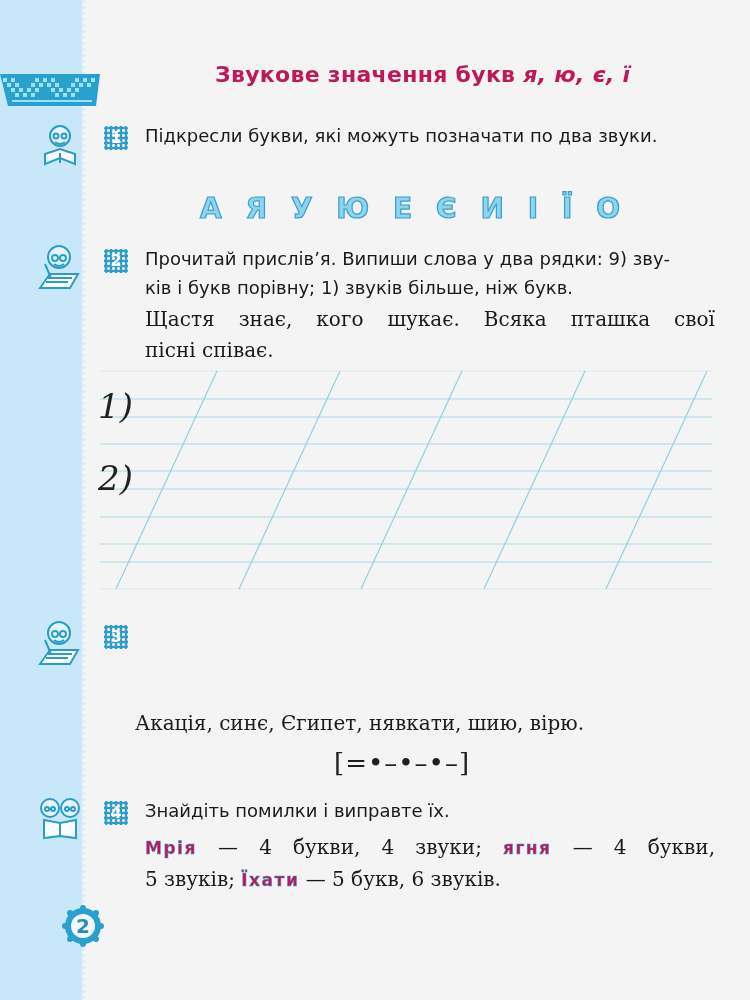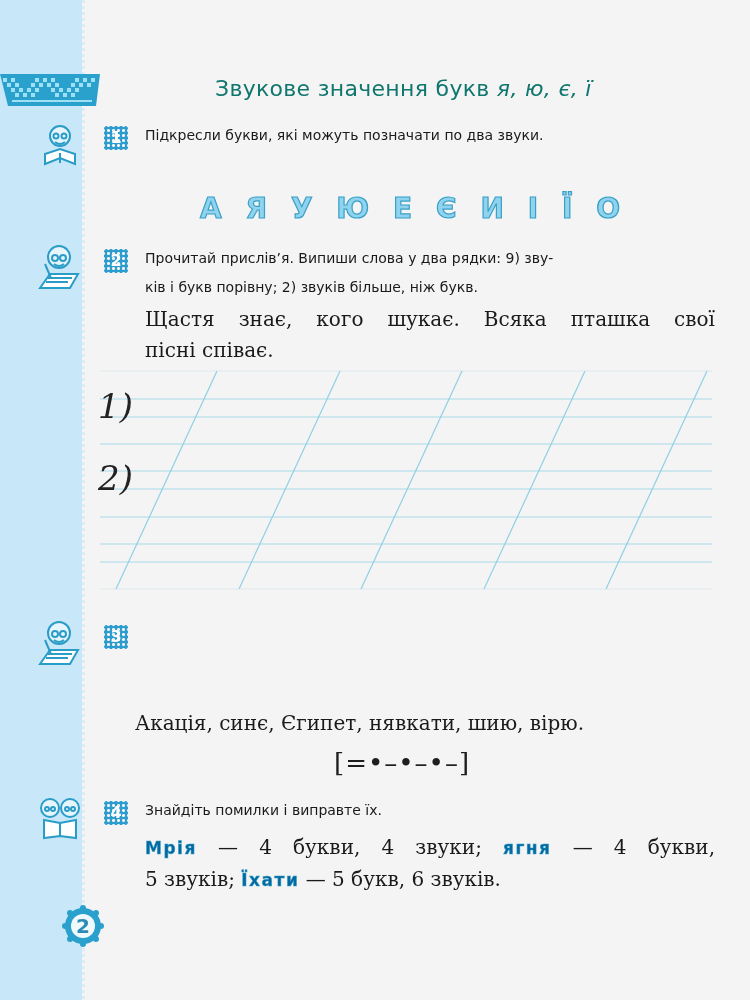--- a/index.html
+++ b/index.html
@@ -14,60 +14,60 @@
     background:#c8e8f9;
   }
   .sidebar::after {
     content:""; position:absolute; right:-3px; top:0; width:3px; height:100%;
     background:repeating-linear-gradient(to bottom,#dbeef8 0 3px,#f5f4f4 3px 6px);
   }
   .ornament {
     position:absolute; left:0; top:74px; width:100px; height:32px;
   }
   .title {
-    position:absolute; left:215px; top:76px; font-size:22px; font-weight:normal;
-    color:#0f766e; letter-spacing:0.3px; white-space:nowrap;
+    position:absolute; left:215px; top:62px; font-size:22px; font-weight:bold;
+    color:#be185d; letter-spacing:0.3px; white-space:nowrap;
   }
   .title i { font-style:italic; }
   .mascot { position:absolute; }
   .badge {
     position:absolute; width:24px; height:24px; background:#2d9ccf; color:#fff;
     font-size:16px; font-weight:bold; text-align:center; line-height:24px;
     border-radius:3px;
     box-shadow:0 0 0 2px #2d9ccf;
     -webkit-mask: radial-gradient(circle at 0 0, transparent 0, #000 0);
   }
   .badge::before {
     content:""; position:absolute; inset:-3px;
     background:radial-gradient(circle,#f5f4f4 1.3px,transparent 1.6px) 0 0/5px 5px;
     z-index:-1;
   }
   .task {
-    position:absolute; left:145px; width:570px; font-size:14px; line-height:29px;
+    position:absolute; left:145px; width:570px; font-size:18px; line-height:29px;
     text-align:justify; color:#1a1a1a;
   }
   .serif {
     position:absolute; font-family:"DejaVu Serif", serif; font-size:20px; line-height:31px;
     color:#1a1a1a;
   }
   .letters {
     position:absolute; left:200px; top:192px; width:420px; display:flex; justify-content:space-between;
     font-size:28px; font-weight:bold; color:#8fd3ee;
     -webkit-text-stroke:1.2px #3aa0c6; letter-spacing:0;
   }
   .ruled { position:absolute; left:0; top:0; width:750px; height:1000px; pointer-events:none; }
   .hand {
     position:absolute; font-family:"DejaVu Serif", serif; font-style:italic; font-size:34px; color:#222;
   }
   .schema {
     position:absolute; left:334px; top:748px; font-family:"DejaVu Serif", serif; font-size:26px;
     letter-spacing:1px;
   }
   .hl {
-    color:#0369a1; font-family:"DejaVu Sans", sans-serif; font-weight:bold; font-size:17px;
+    color:#be185d; font-family:"DejaVu Sans", sans-serif; font-weight:bold; font-size:17px;
     letter-spacing:1.5px; -webkit-text-stroke:0.5px #3aa0c6;
   }
   .pagenum {
     position:absolute; left:62px; top:905px; width:42px; height:42px;
   }
   .pagenum span {
     position:absolute; left:0; top:0; width:42px; height:42px; text-align:center; line-height:42px;
     font-size:20px; font-weight:bold; color:#2d8cb6;
   }
 </style>
@@ -168,21 +168,21 @@
   <span>Є</span>
   <span>И</span>
   <span>І</span>
   <span>Ї</span>
   <span>О</span>
 </div>
 
 <div class="badge" style="left:104px;top:249px">2</div>
 <div class="task" style="top:244px">
   <div>Прочитай прислів’я. Випиши слова у два рядки: 9) зву-</div>
-  <div>ків і букв порівну; 2) звуків більше, ніж букв.</div>
+  <div>ків і букв порівну; 1) звуків більше, ніж букв.</div>
 </div>
 <div class="serif" style="left:145px;top:304px;width:570px">
   <div style="text-align:justify;text-align-last:justify">Щастя знає, кого шукає. Всяка пташка свої</div>
   <div>пісні співає.</div>
 </div>
 
 <svg class="ruled" viewBox="0 0 750 1000">
   <g stroke="#a7d9ea" stroke-width="1.2">
     <line x1="100" y1="371" x2="712" y2="371" stroke="#dde9ee"></line>
     <line x1="100" y1="399" x2="712" y2="399"></line>

